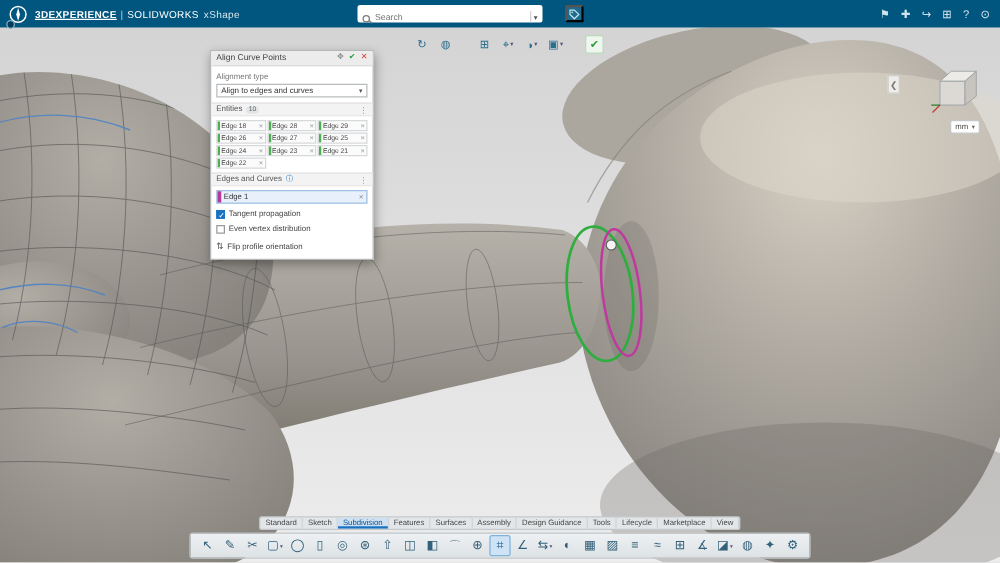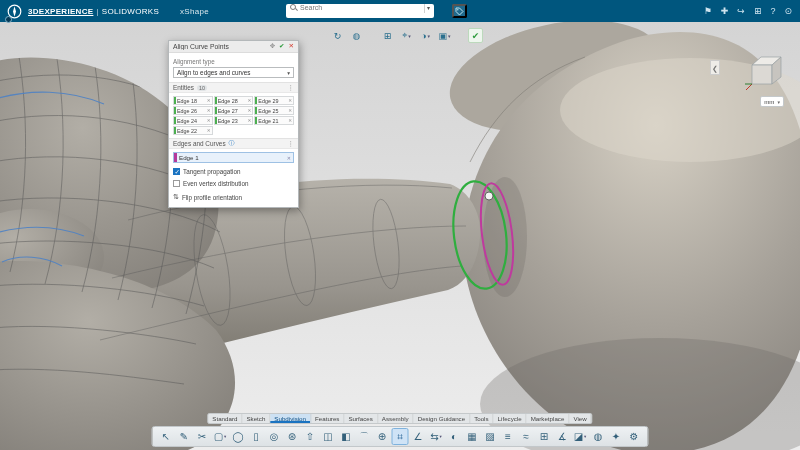--- a/index.html
+++ b/index.html
@@ -9,23 +9,23 @@
 
   
   .header { position:absolute; top:0; left:0; right:0; height:22px; background:#00567e;
     display:flex; align-items:center; z-index:30; color:#fff; }
   .logo { width:15px; height:15px; margin:0 6px 0 7px; position:relative; }
   .logo-badge { position:absolute; left:-2px; bottom:-4px; width:7px; height:7px; border-radius:50%;
     background:#063a57; border:1px solid #7fb3cc; }
   .brand { font-size:8px; letter-spacing:.3px; white-space:nowrap; }
   .brand b { font-weight:bold;text-decoration:underline; }
   .brand .sep { margin:0 3px; opacity:.7; }
-  .brand .prod { opacity:.85; margin-left:21px; }
+  .brand .prod { opacity:.85; margin-left:4px; }
   .search { position:absolute; left:286px; top:4px; width:148px; height:14px; background:#fff;
-    border-radius:2px; display:flex; align-items:flex-start; color:#666; }
+    border-radius:2px; display:flex; align-items:flex-end; color:#666; }
   .search input { flex:1; border:none; outline:none; font-size:7px; color:#333; padding:0 2px;
     font-family:inherit; background:transparent; min-width:0; }
   .lens { width:6px; height:6px; border:1px solid #7a7a7a; border-radius:50%; position:relative; margin:0 2px 0 4px; flex:none; }
   .lens::after { content:""; position:absolute; width:3px; height:1px; background:#7a7a7a;
     transform:rotate(45deg); right:-3px; bottom:-1px; }
   .search .divider { width:1px; height:9px; background:#d0d0d0; margin:0 2px; }
   .search .chev { font-size:6px; color:#555; margin-right:4px; }
   .tagbtn { position:absolute; left:452px; top:4px; width:15px; height:14px; display:flex;
     align-items:center; justify-content:center; background:rgba(255,255,255,.12); border-radius:2px; }
   .hdr-icons { position:absolute; right:8px; top:0; height:22px; display:flex; align-items:center; gap:9px; }

